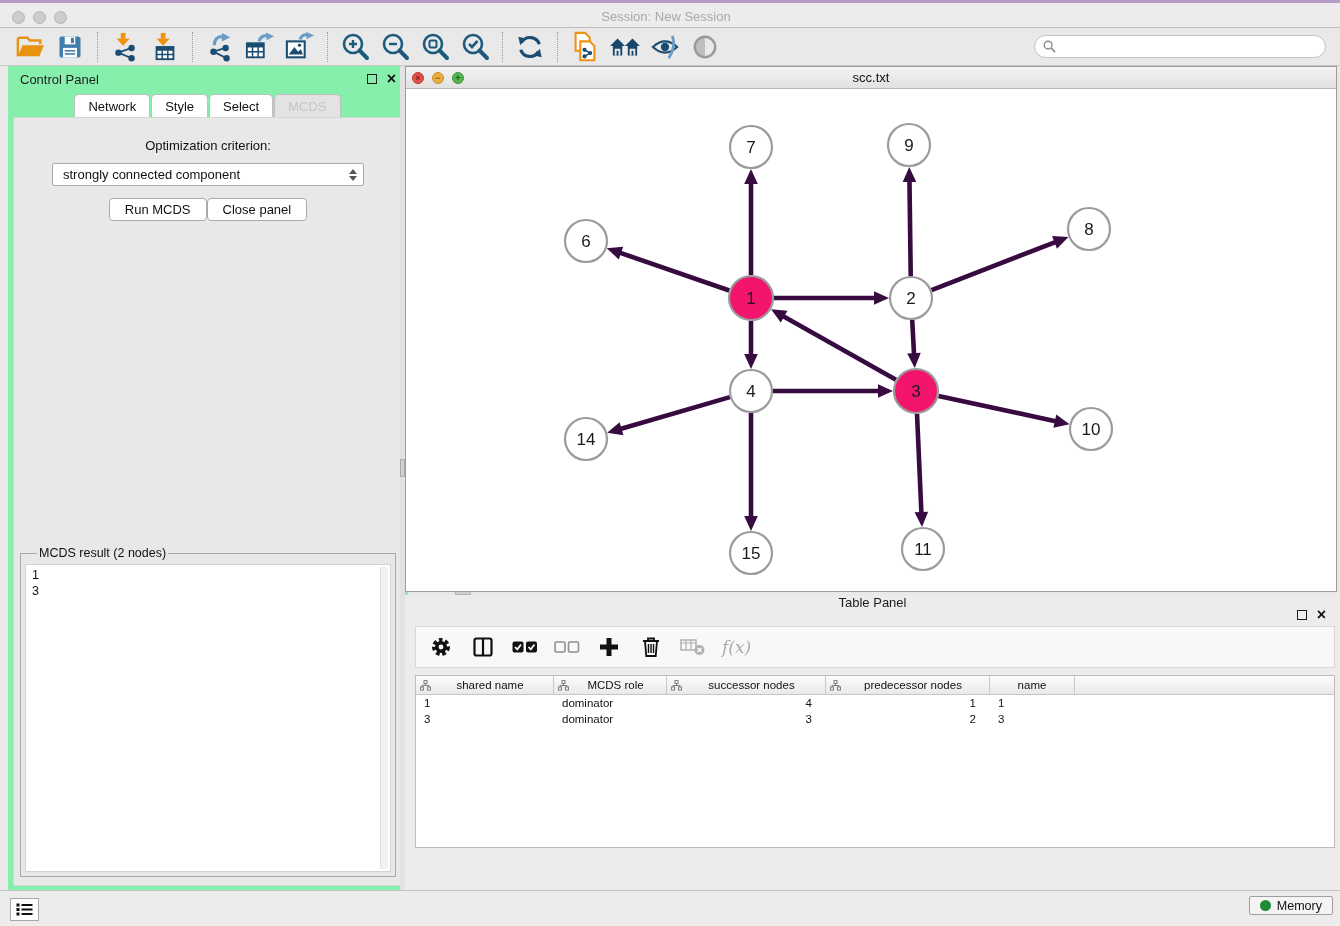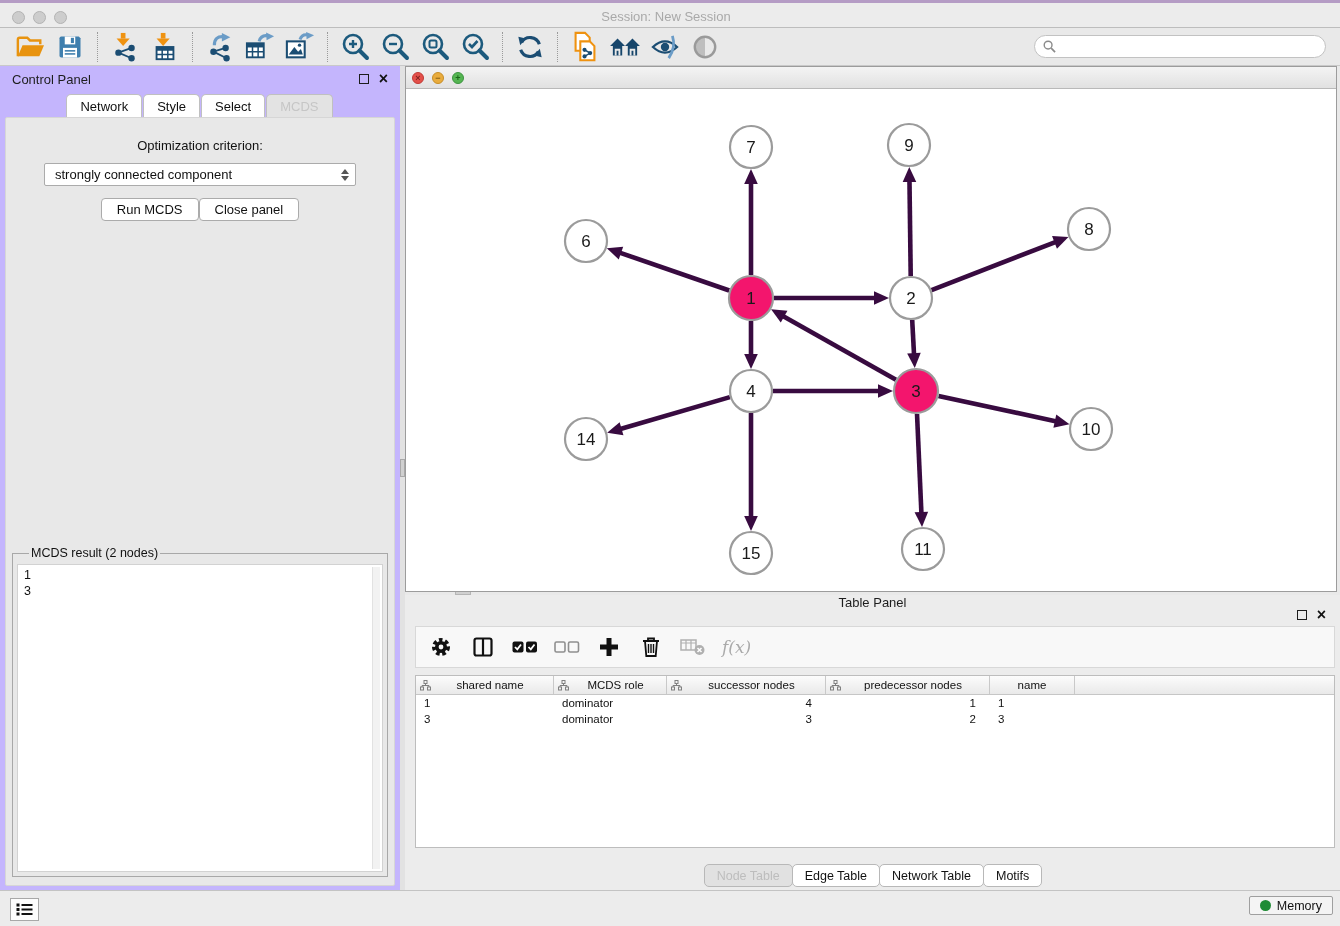--- a/index.html
+++ b/index.html
@@ -17,21 +17,21 @@
 
 .toolbar { position:absolute; top:28px; left:0; right:0; height:38px; background:#e9e9e9;
   border-bottom:1px solid #c9c9c9; display:flex; align-items:center; padding:0 10px; }
 .tb-btn { width:40px; height:34px; display:flex; align-items:center; justify-content:center; cursor:default; }
 .tb-sep { width:1px; height:30px; border-left:1px dotted #9a9a9a; margin:0 7px; }
 .search-wrap { margin-left:auto; margin-right:4px; width:292px; height:23px; background:#fff;
   border:1px solid #c2c2c2; border-radius:12px; display:flex; align-items:center; padding:0 8px; gap:5px; }
 .search-wrap input { border:none; outline:none; flex:1; font-size:12px; background:transparent; }
 
 
-.control-panel { position:absolute; left:0; top:66px; width:400px; bottom:36px; background:#c4b5fd; }
+.control-panel { position:absolute; left:8px; top:66px; width:400px; bottom:36px; background:#86efac; }
 .cp-header { height:26px; display:flex; align-items:center; padding:0 12px; font-size:13px; color:#1d1d1d; }
 .panel-ctrls { margin-left:auto; display:flex; align-items:center; gap:10px; }
 .float-btn { width:10px; height:10px; border:1.6px solid #1d1d1d; display:inline-block; }
 .close-x { font-size:16px; font-weight:bold; color:#111; line-height:10px; }
 .cp-tabs { display:flex; justify-content:center; margin-top:2px; position:relative; z-index:2; }
 .cp-tab { padding:4px 13px 3px; background:#fff; border:1px solid #c0c0c0; border-bottom:none;
   border-radius:5px 5px 0 0; font-size:13px; color:#111; margin-right:1px; }
 .cp-tab.active { background:#e3e3e3; color:#c6c6c6; }
 .cp-body { position:absolute; left:5px; right:5px; top:51px; bottom:4px;
   background:#e8e8e8; border:1px solid #d6d6d6; border-radius:2px; }
@@ -301,20 +301,21 @@
   </div>
 </div>
 
 <div class="v-divider">
   <div class="v-grip"></div>
 </div>
 <div class="h-grip"></div>
 
 <div class="net-window">
   <div class="nw-titlebar">
+    <div class="nw-title">scc.txt</div>
     <div class="nw-lights">
       <span class="nwl red">×</span>
       <span class="nwl yellow">−</span>
       <span class="nwl green">+</span>
     </div>
   </div>
   <svg class="net-canvas" id="graph-svg" viewBox="0 0 930 502">
       <line x1="345" y1="186" x2="345" y2="92" stroke="#380b40" stroke-width="4.6"></line>
       <polygon points="345,80 351.8,95 338.2,95" fill="#380b40"></polygon>
       <line x1="323.2606252742353" y1="201.4900341856449" x2="212.13646698591307" y2="163.10168859513362" stroke="#380b40" stroke-width="4.6"></line>
@@ -479,26 +480,20 @@
         </div>
         <div class="trow">
           <div class="td" style="width: 138px; text-align: left; padding: 0px 0px 0px 8px;">3</div>
           <div class="td" style="width: 113px; text-align: left; padding: 0px 0px 0px 8px;">dominator</div>
           <div class="td" style="width: 159px; text-align: right; padding: 0px 14px 0px 0px;">3</div>
           <div class="td" style="width: 164px; text-align: right; padding: 0px 14px 0px 0px;">2</div>
           <div class="td" style="width: 85px; text-align: left; padding: 0px 0px 0px 8px;">3</div>
         </div>
       </div>
   </div>
-  <div class="bottom-tabs" id="bottom-tabs">
-      <div class="btab active">Node Table</div>
-      <div class="btab">Edge Table</div>
-      <div class="btab">Network Table</div>
-      <div class="btab">Motifs</div>
-    </div>
 </div>
 
 <div class="statusbar">
   <div class="list-btn">
     <svg width="17" height="13" viewBox="0 0 17 13">
       <rect x="0.5" y="0.5" width="3" height="3" fill="#111"></rect>
         <rect x="5.5" y="1" width="11" height="2" fill="#111"></rect>
       <rect x="0.5" y="5" width="3" height="3" fill="#111"></rect>
         <rect x="5.5" y="5.5" width="11" height="2" fill="#111"></rect>
       <rect x="0.5" y="9.5" width="3" height="3" fill="#111"></rect>

